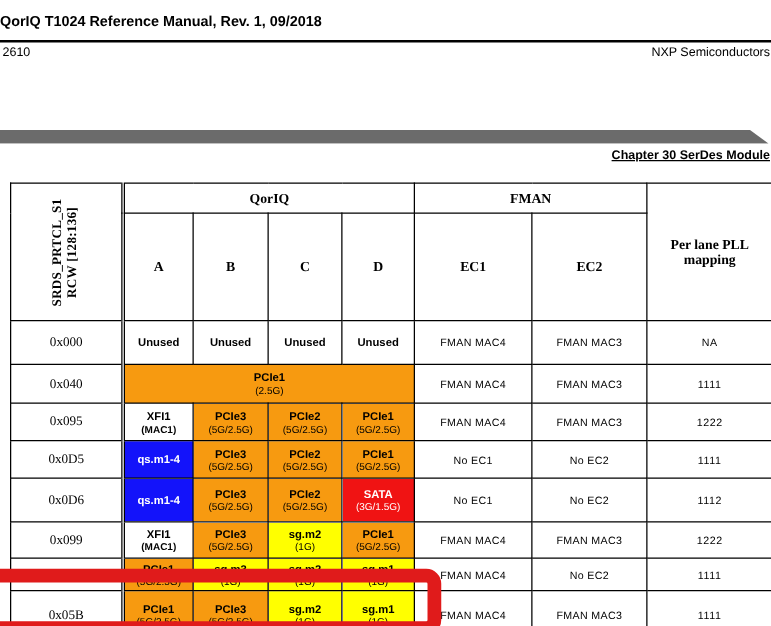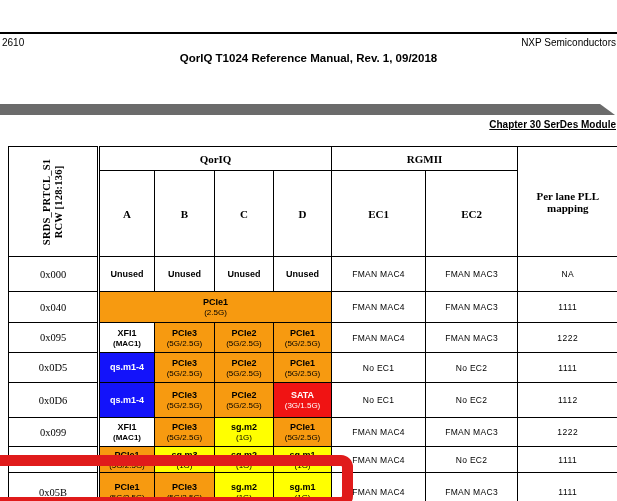--- a/index.html
+++ b/index.html
@@ -3,21 +3,21 @@
 <meta charset="utf-8">
 <style>
   * { margin:0; padding:0; box-sizing:border-box; }
   html,body { background:#fff; }
   body {
     width:617px; height:501px; position:relative; overflow:hidden;
     font-family:"Liberation Sans", sans-serif; color:#000;
   }
   
   .doc-title { position:absolute; top:12px; left:0; width:100%;
-    text-align:center; font-size:11.5px; font-weight:bold;margin-top:40px; }
+    font-size:11.5px; font-weight:bold; }
   .top-rule { position:absolute; top:32px; left:0; width:617px; height:2px; background:#000; }
   .page-num { position:absolute; top:37px; left:2px; font-size:10px; }
   .publisher { position:absolute; top:37px; right:1px; font-size:10px; }
   .gray-bar { position:absolute; top:104px; left:0; width:615px; height:11px;
     clip-path:polygon(0 0, calc(100% - 15px) 0, 100% 100%, 0 100%); }
   .chapter { position:absolute; top:119px; right:1px; font-size:10px; font-weight:bold;text-decoration:underline; }
 
   
   .tbl-wrap { position:absolute; left:8px; top:146px; }
   table { border-collapse:collapse; table-layout:fixed; width:609px; }
@@ -83,21 +83,21 @@
         <tr class="hr1">
     <td class="corner" rowspan="2">
       <div class="vwrap">
         <div class="vtext">
           <span>SRDS_PRTCL_S1</span>
           <span>RCW [128:136]</span>
         </div>
       </div>
     </td>
     <td class="serif-b" colspan="4">QorIQ</td>
-    <td class="serif-b" colspan="2">RGMII</td>
+    <td class="serif-b" colspan="2">FMAN</td>
     <td class="serif-b pllh" rowspan="2">Per lane PLL mapping</td>
   </tr>
   <tr class="hr2">
     <td class="serif-b">A</td>
     <td class="serif-b">B</td>
     <td class="serif-b">C</td>
     <td class="serif-b">D</td>
     <td class="serif-b">EC1</td>
     <td class="serif-b">EC2</td>
   </tr>

